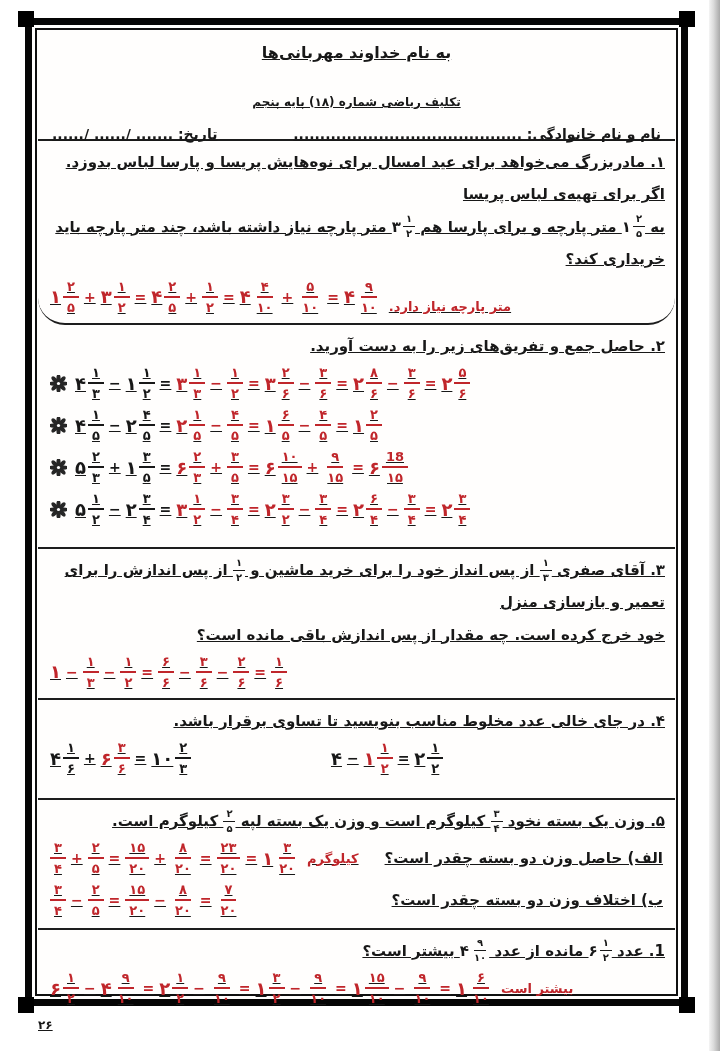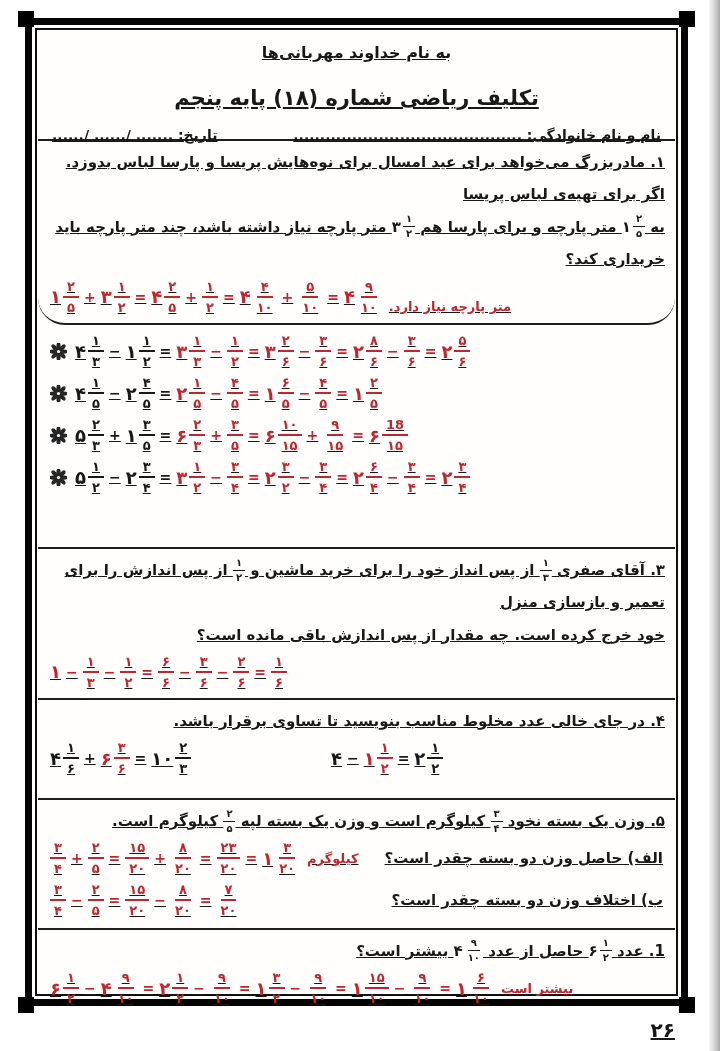--- a/index.html
+++ b/index.html
@@ -14,42 +14,42 @@
     border:7px solid #050505;box-sizing:border-box;background:#fffefd;}
   .frame-inner{position:absolute;inset:3px;border:2px solid #101010;pointer-events:none;}
   .corner{position:absolute;width:16px;height:16px;background:#000;}
   .c-tl{left:-14px;top:-14px}.c-tr{right:-14px;top:-14px}
   .c-bl{left:-14px;bottom:-14px}.c-br{right:-14px;bottom:-14px}
   .content{position:absolute;inset:6px;display:flex;flex-direction:column;direction:rtl;text-decoration:underline;}
   .section{border-bottom:2px solid #1d1d1d;padding:5px 10px;box-sizing:border-box;}
   .section:last-of-type{border-bottom:none;}
   .hdr{text-align:center;padding-top:12px;min-height:110px;}
   .bismillah{font-size:16px;}
-  .wtitle{font-size:21px;margin-top:24px;text-align:center;}
+  .wtitle{font-size:12px;margin-top:33px;text-align:center;}
   .namedate{display:flex;justify-content:space-between;font-size:14px;margin-top:17px;padding:0 4px 2px;}
   .tline{font-size:15px;line-height:2.15;text-align:right;}
   .eqrow{display:flex;align-items:center;direction:ltr;gap:8px;padding:4px 2px;}
   .eq{display:inline-flex;align-items:center;gap:4px;direction:ltr;}
   .op{font-size:14px;padding:0 1px;}
   .whole{font-size:18px;}
   .mixed{display:inline-flex;align-items:center;gap:2px;}
   .frac{display:inline-flex;flex-direction:column;align-items:center;line-height:1;vertical-align:middle;}
   .frac .fn{font-size:13px;padding:0 4px 3px;border-bottom:2px solid currentColor;margin-bottom:3px;}
   .frac .fd{font-size:13px;padding:0 4px;}
   .sm .whole{font-size:15px;}
   .sm .fn{font-size:10px;padding:0 3px 2px;border-bottom-width:1.5px;margin-bottom:2px;}
   .sm .fd{font-size:10px;padding:0 3px;}
   .red{color:#c0262b;}
   .note{font-size:13px;direction:rtl;white-space:nowrap;}
   .q{flex:1;direction:rtl;text-align:right;font-size:15px;}
   .bullet{display:inline-flex;align-items:center;}
   .spacer{display:inline-block;}
   .mh-p1{min-height:146px;border-radius:27px;}.mh-p2{min-height:224px;}.mh-p3{min-height:140px;}
   .mh-p4{min-height:100px;}.mh-p5{min-height:130px;}.mh-p6{min-height:64px;}
-  .footer{text-align:right;font-size:20px;padding-top:4px;}
+  .footer{text-align:left;font-size:12px;padding-top:4px;}
 </style>
 </head>
 <body>
 
 <div class="edge"></div>
 
 <div class="frame">
   <span class="corner c-tl"></span>
   <span class="corner c-tr"></span>
   <span class="corner c-bl"></span>
@@ -131,20 +131,21 @@
                 <span class="frac">
                   <span class="fn">۹</span>
                   <span class="fd">۱۰</span>
                 </span>
               </span>
             </span>
             <span class="note red" style="margin-top: 20px;">متر پارچه نیاز دارد.</span>
           </div>
         </div>
         <div class="section mh-p2">
+          <div class="tline" dir="rtl"><span>۲. حاصل جمع و تفریق‌های زیر را به دست آورید.</span></div>
           <div class="eqrow">
             <span class="bullet">
               <svg width="17" height="17" viewBox="-10 -10 20 20">
                 <g fill="#262626">
                   <ellipse cx="0" cy="-6" rx="2.5" ry="5.1" transform="rotate(0)"></ellipse>
                   <ellipse cx="0" cy="-6" rx="2.5" ry="5.1" transform="rotate(45)"></ellipse>
                   <ellipse cx="0" cy="-6" rx="2.5" ry="5.1" transform="rotate(90)"></ellipse>
                   <ellipse cx="0" cy="-6" rx="2.5" ry="5.1" transform="rotate(135)"></ellipse>
                   <ellipse cx="0" cy="-6" rx="2.5" ry="5.1" transform="rotate(180)"></ellipse>
                   <ellipse cx="0" cy="-6" rx="2.5" ry="5.1" transform="rotate(225)"></ellipse>
@@ -608,21 +609,21 @@
             <span class="q">ب) اختلاف وزن دو بسته چقدر است؟</span>
           </div>
         </div>
         <div class="section mh-p6">
           <div class="tline" dir="rtl"><span>1. عدد </span><span class="mixed sm" dir="ltr">
               <span class="whole">۶</span>
               <span class="frac sm">
                 <span class="fn">۱</span>
                 <span class="fd">۲</span>
               </span>
-            </span><span> حاصل از عدد </span><span class="mixed sm" dir="ltr">
+            </span><span> مانده از عدد </span><span class="mixed sm" dir="ltr">
               <span class="whole">۴</span>
               <span class="frac sm">
                 <span class="fn">۹</span>
                 <span class="fd">۱۰</span>
               </span>
             </span><span> بیشتر است؟</span></div>
           <div class="eqrow">
             <span class="eq red">
               <span class="mixed" dir="ltr">
                 <span class="whole">۶</span>

